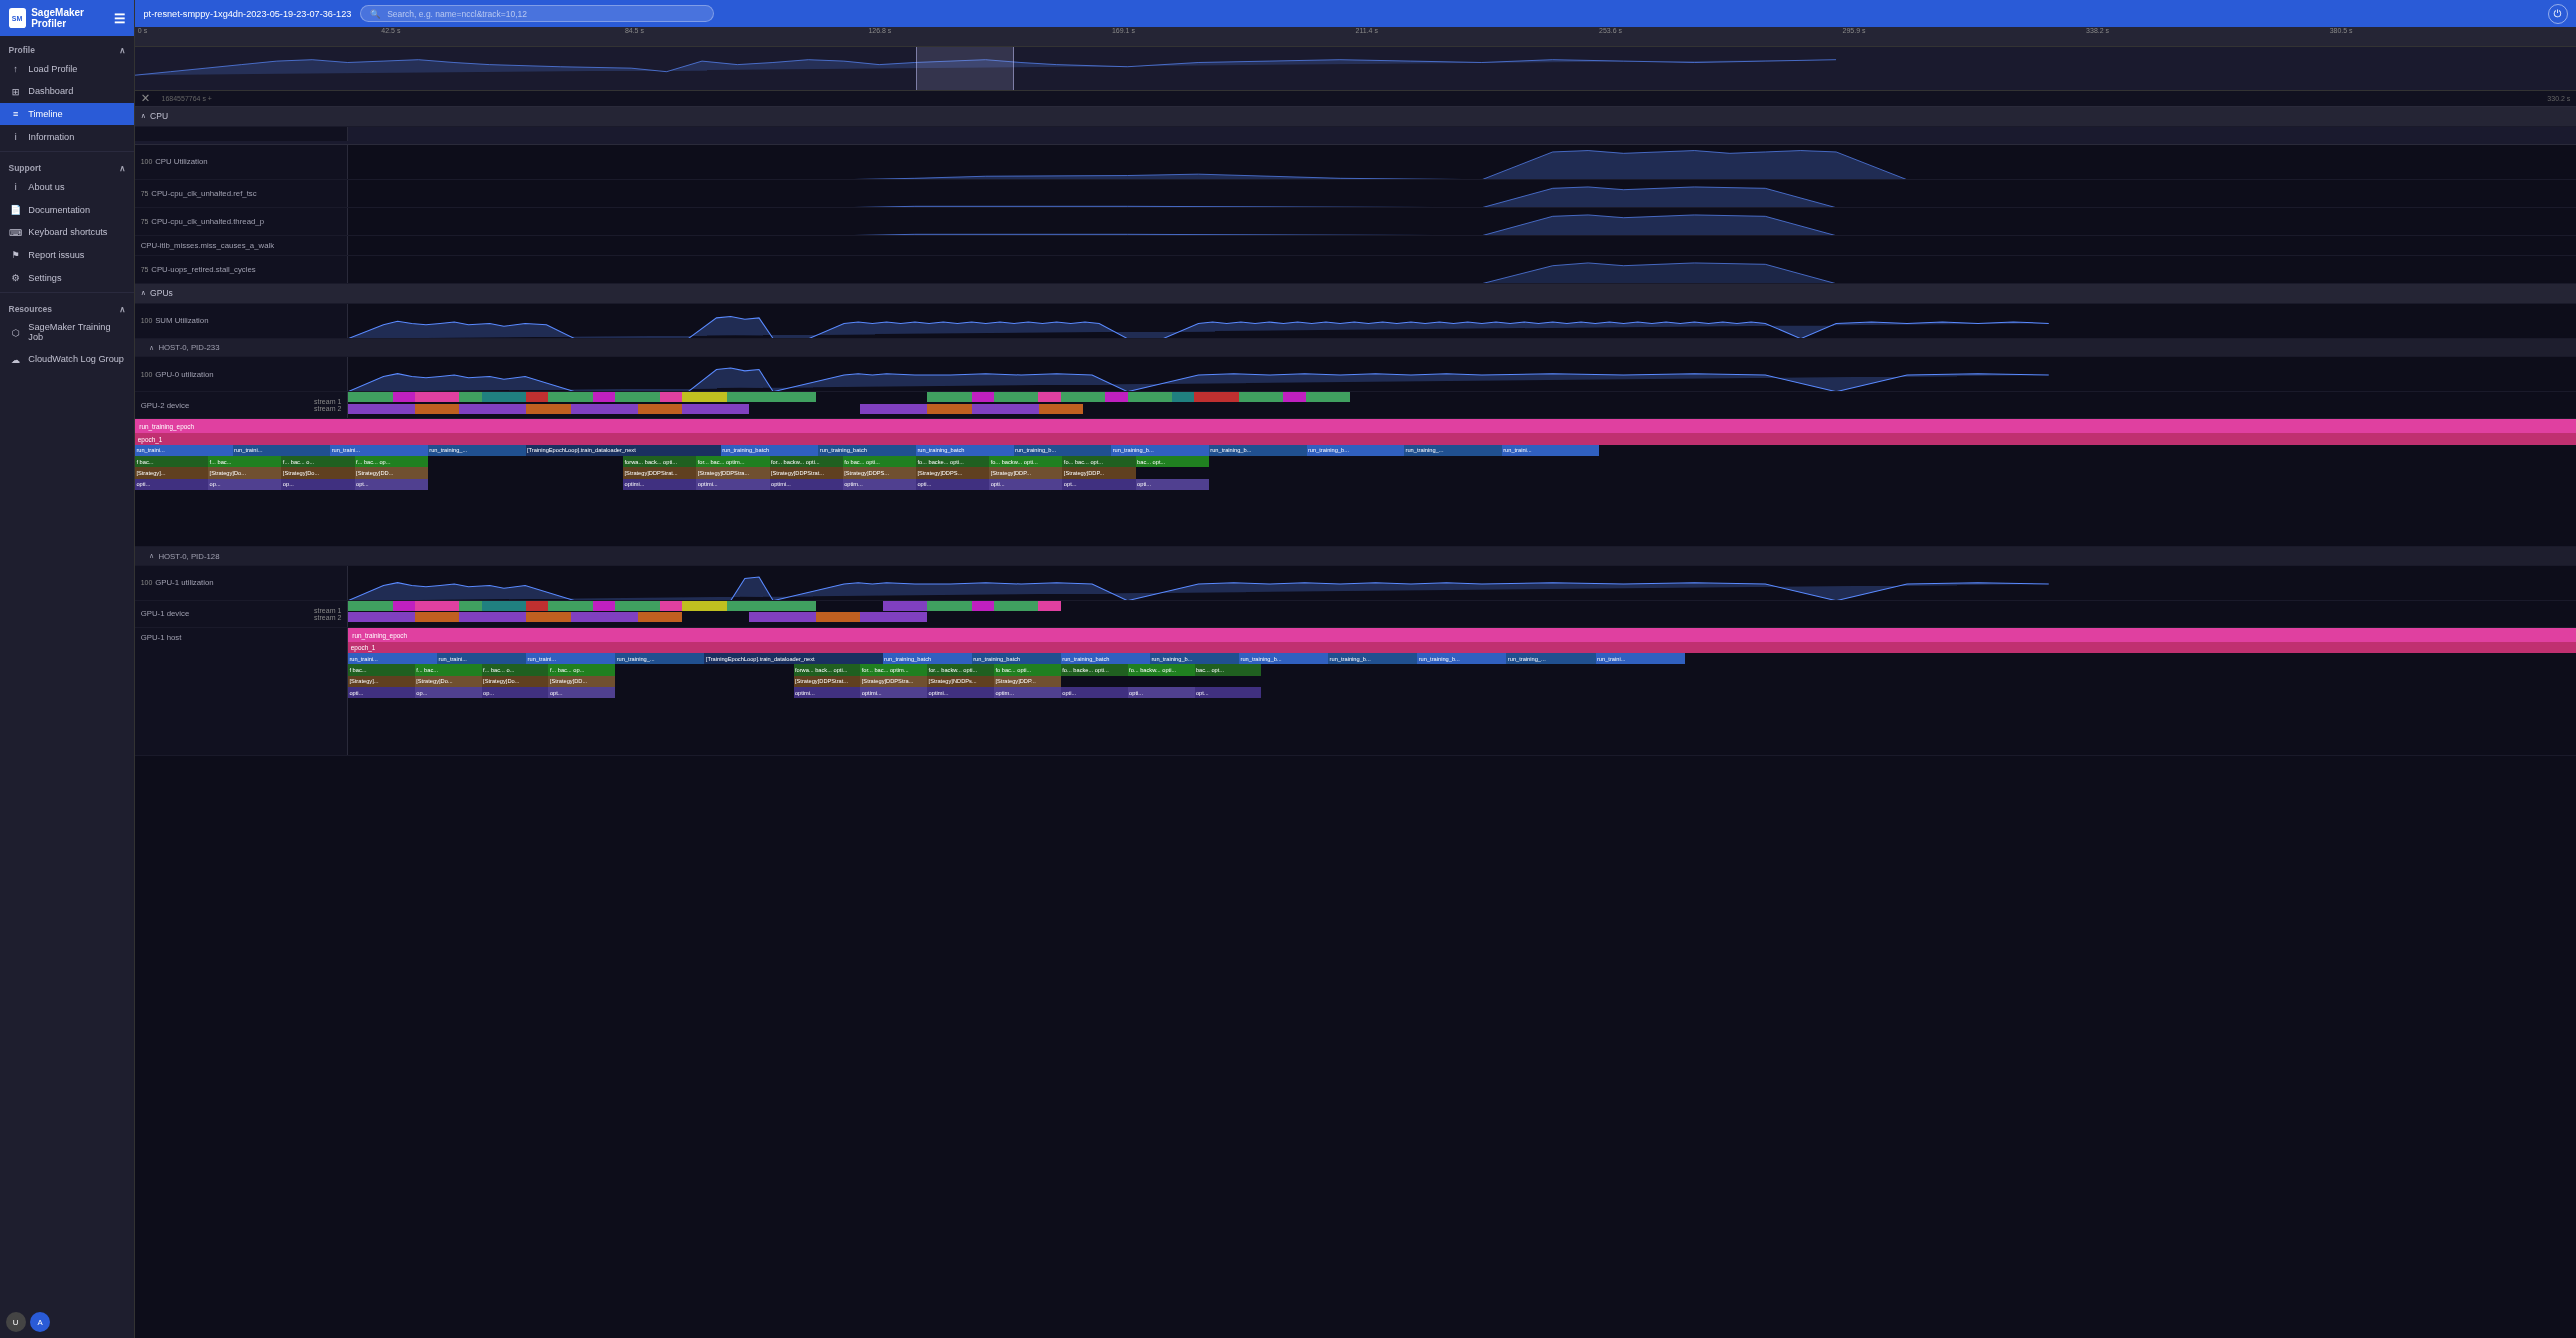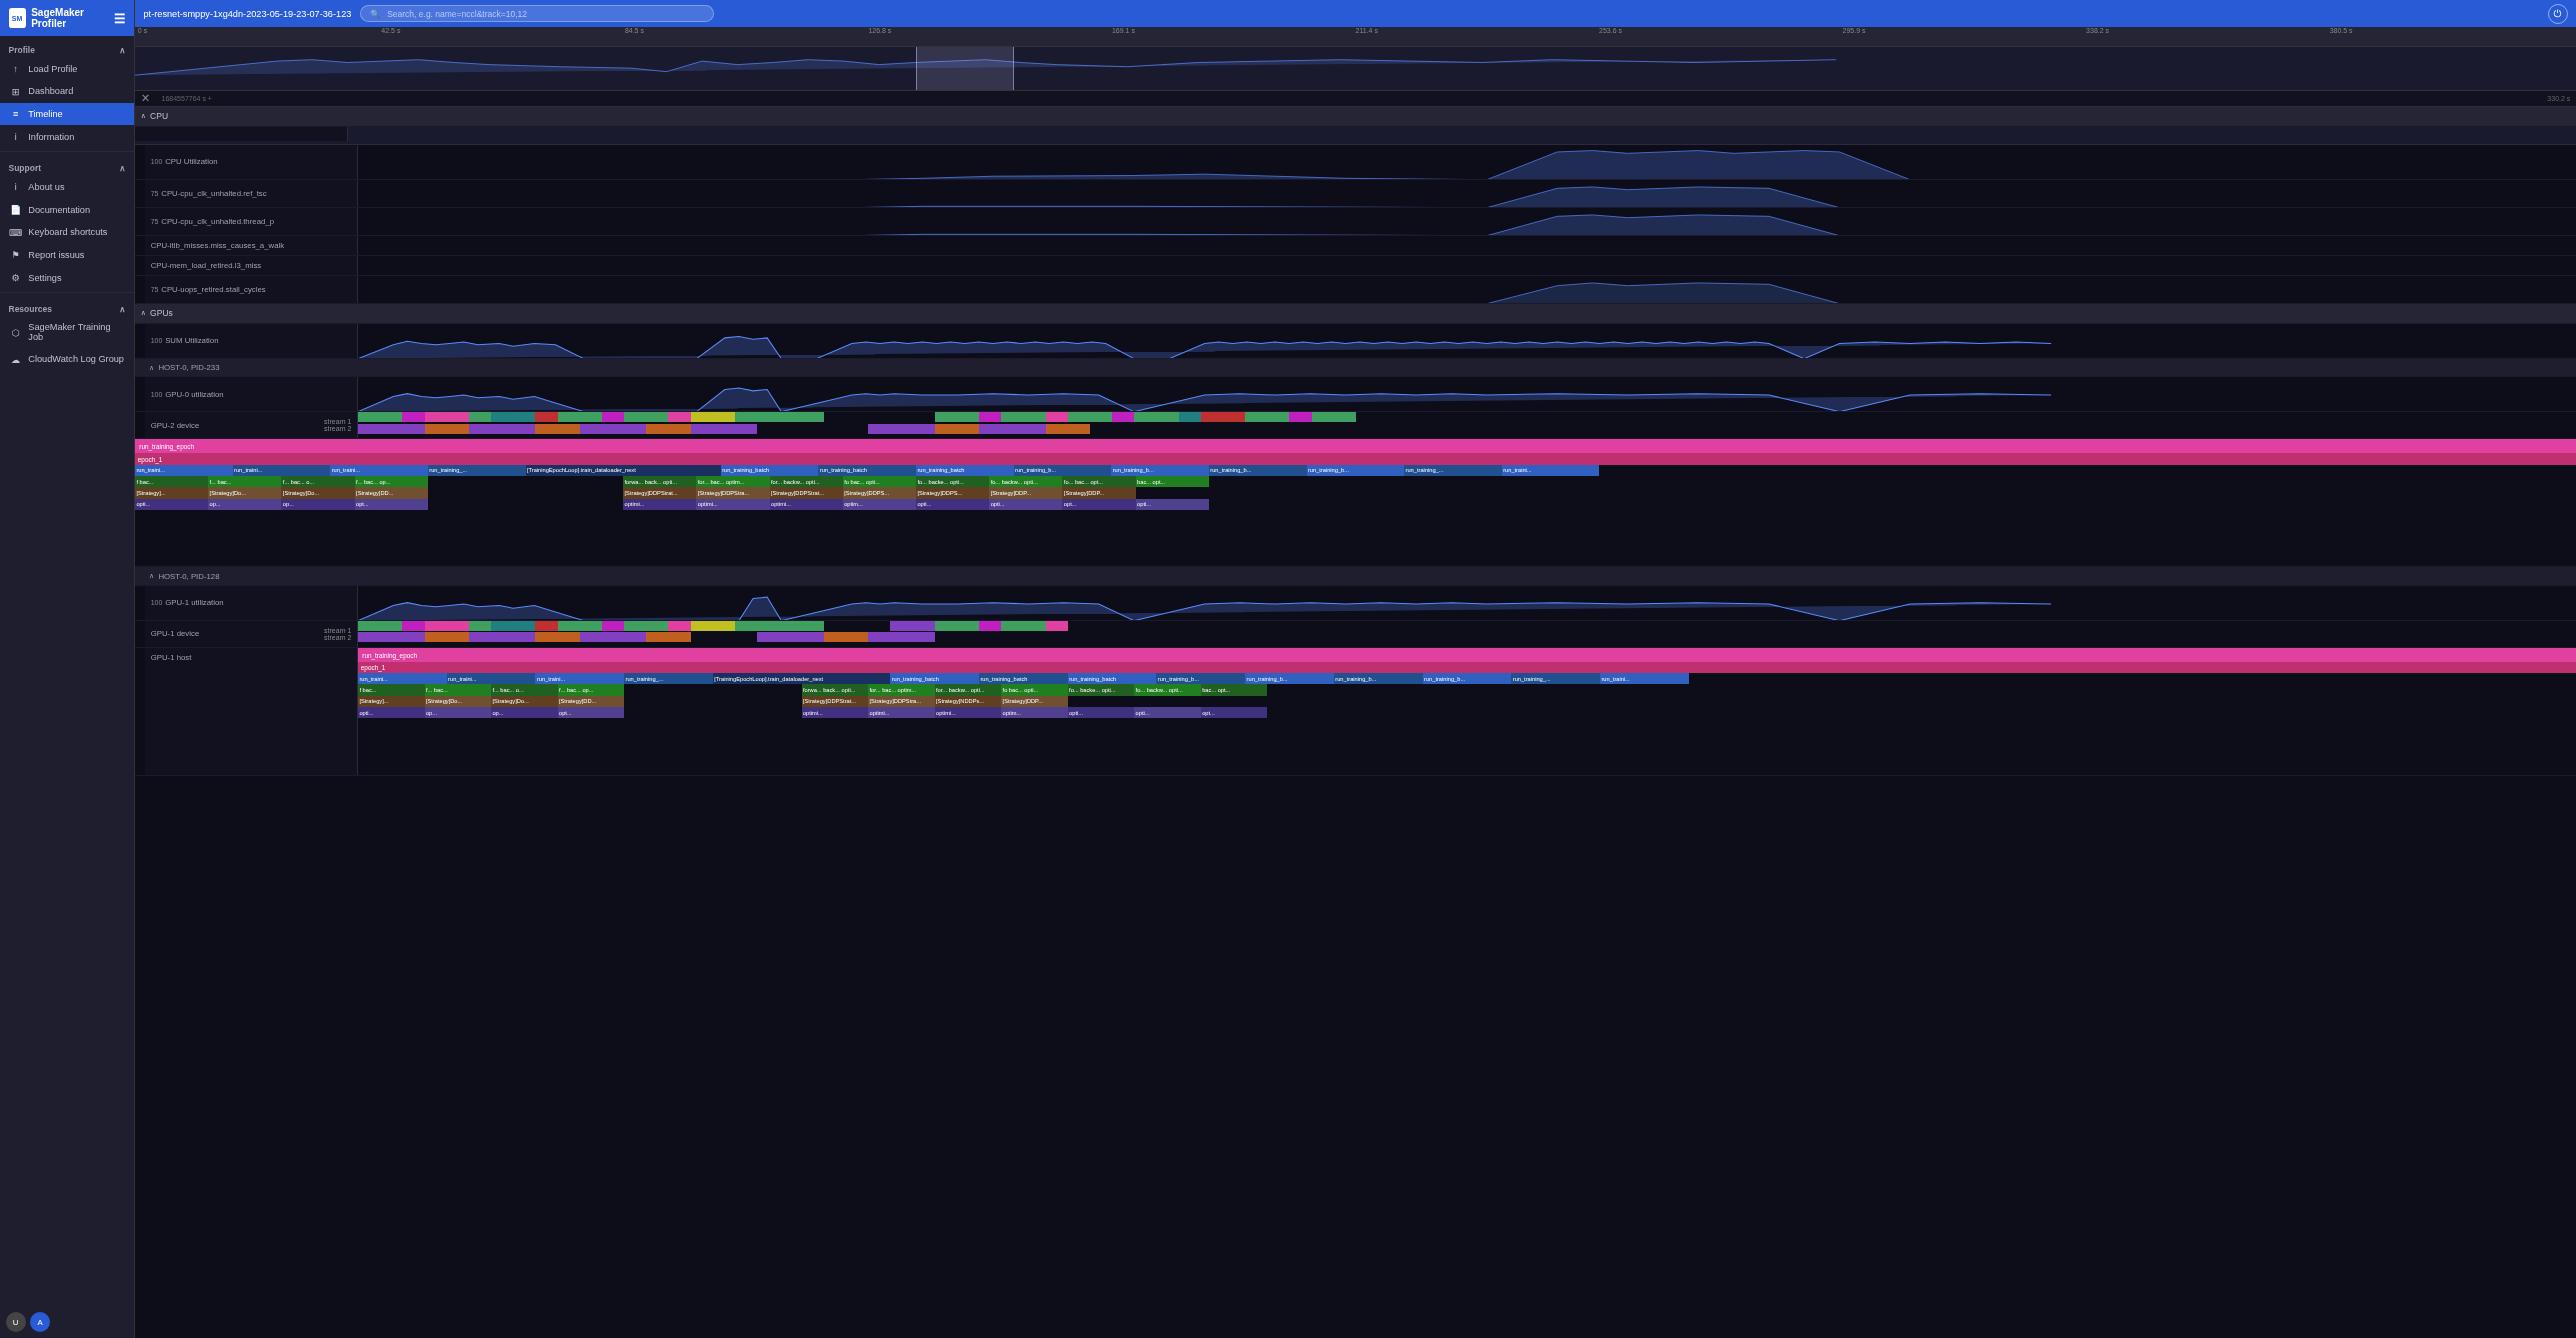--- a/index.html
+++ b/index.html
@@ -253,21 +253,20 @@
     .track-label {
       width: 213px;
       min-width: 213px;
       padding: 2.8px 5.7px;
       font-size: 7.8px;
       color: #a0a0b0;
       background: #111120;
       border-right: 0.7px solid #2a2a3a;
       display: flex;
       align-items: center;
-      margin-left: 10px;
     }
 
     .track-canvas {
       flex: 1;
       background: #0d0d1a;
       position: relative;
       overflow: hidden;
     }
 
     
@@ -547,30 +546,20 @@
       <div class="track-label">
         <span>CPU-itlb_misses.miss_causes_a_walk</span>
       </div>
       <div class="track-canvas">
         <svg width="100%" height="100%" preserveAspectRatio="none" class="sparkline" viewBox="0 0 3144 27">
           <polyline points="0,28 2400,28" fill="none" stroke="#5a8aff" stroke-width="1" opacity="0.3"></polyline>
         </svg>
       </div>
     </div>
 
-    <div class="track-row" style="height:20px;">
-      <div class="track-label">
-        <span>CPU-mem_load_retired.l3_miss</span>
-      </div>
-      <div class="track-canvas">
-        <svg width="100%" height="100%" preserveAspectRatio="none" class="sparkline" viewBox="0 0 3144 27">
-          <polyline points="0,28 2400,28" fill="none" stroke="#5a8aff" stroke-width="1" opacity="0.3"></polyline>
-        </svg>
-      </div>
-    </div>
 
     <div class="track-row" style="height:28px;">
       <div class="track-label">
         <span style="font-size:7px;color:#888;margin-right:2.8px;">75</span>
         <span>CPU-uops_retired.stall_cycles</span>
       </div>
       <div class="track-canvas">
         <svg width="100%" height="100%" preserveAspectRatio="none" class="sparkline" viewBox="0 0 3144 39">
           <polyline points="0,40 1600,40 1700,14 1750,10 1800,14 1850,12 1900,10 2000,12 2100,40" fill="rgba(90,138,255,0.2)" stroke="#5a8aff" stroke-width="1"></polyline>
         </svg>

